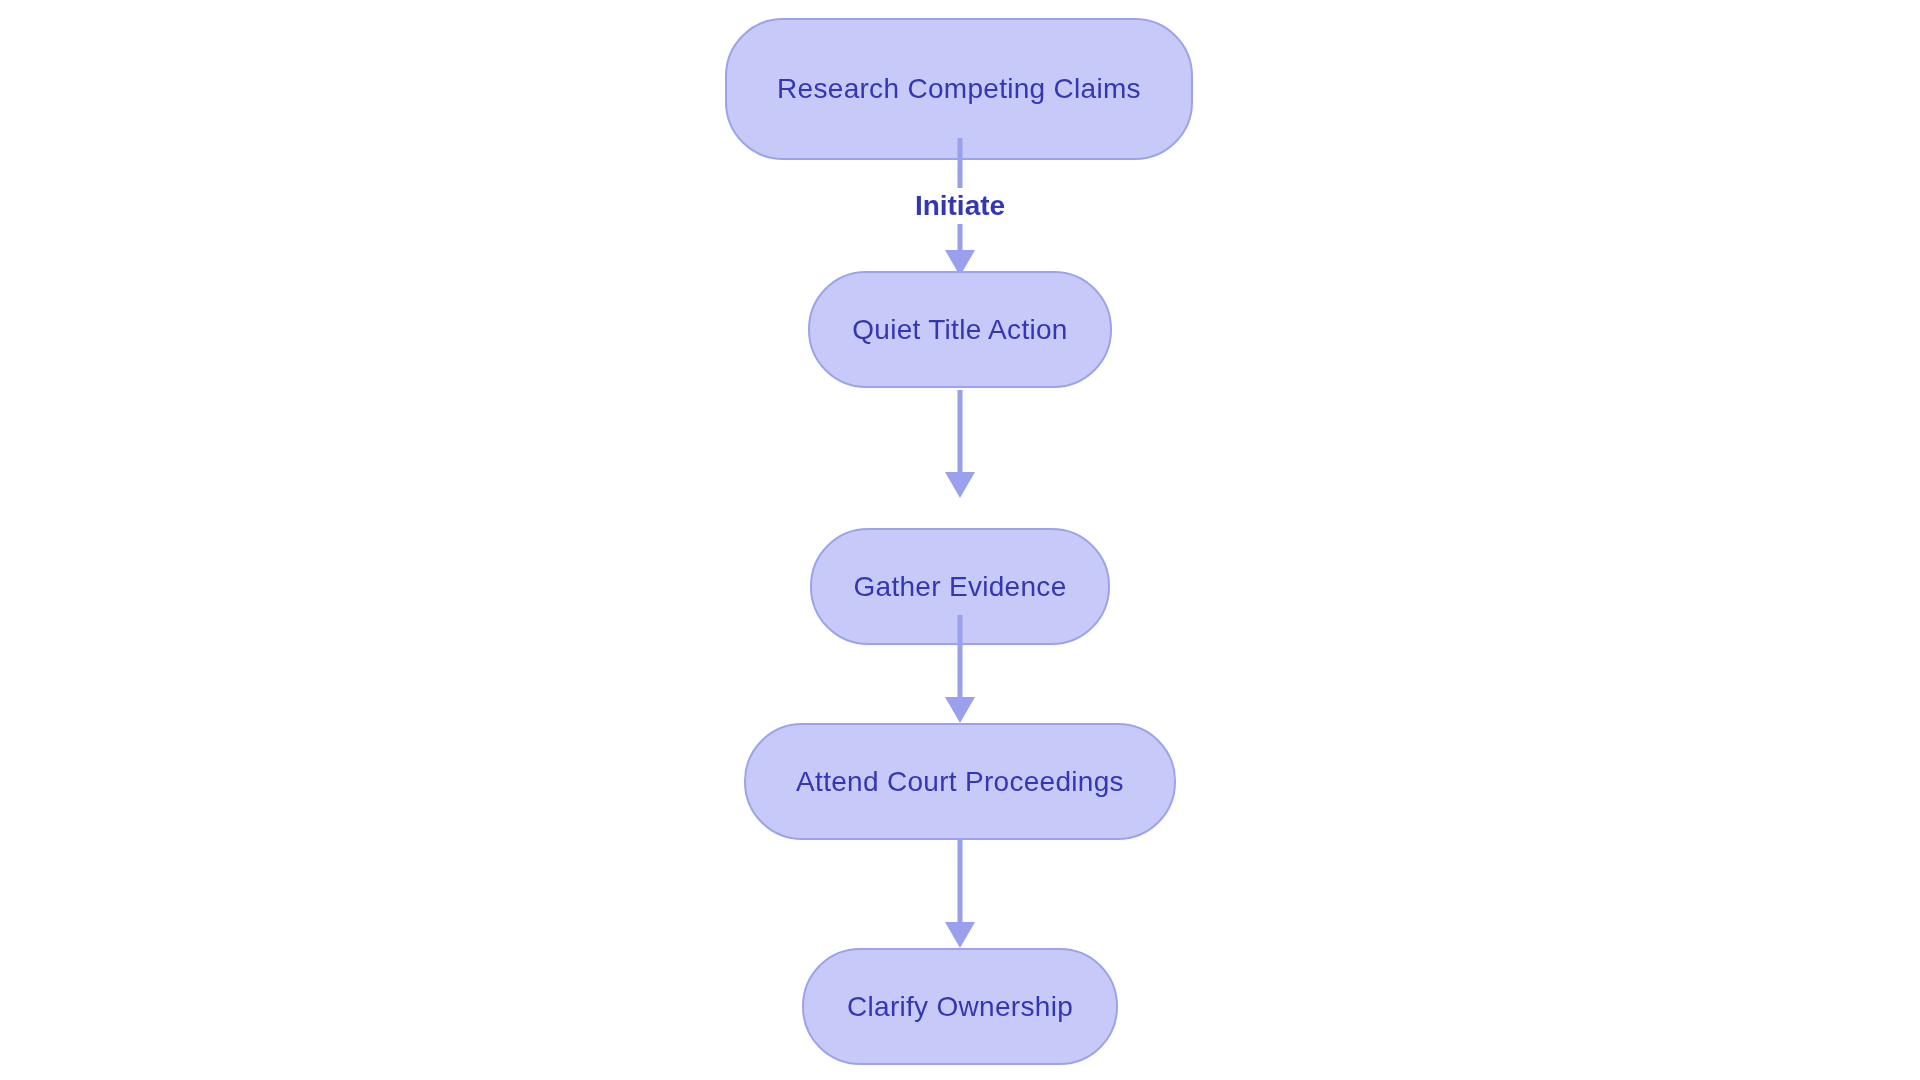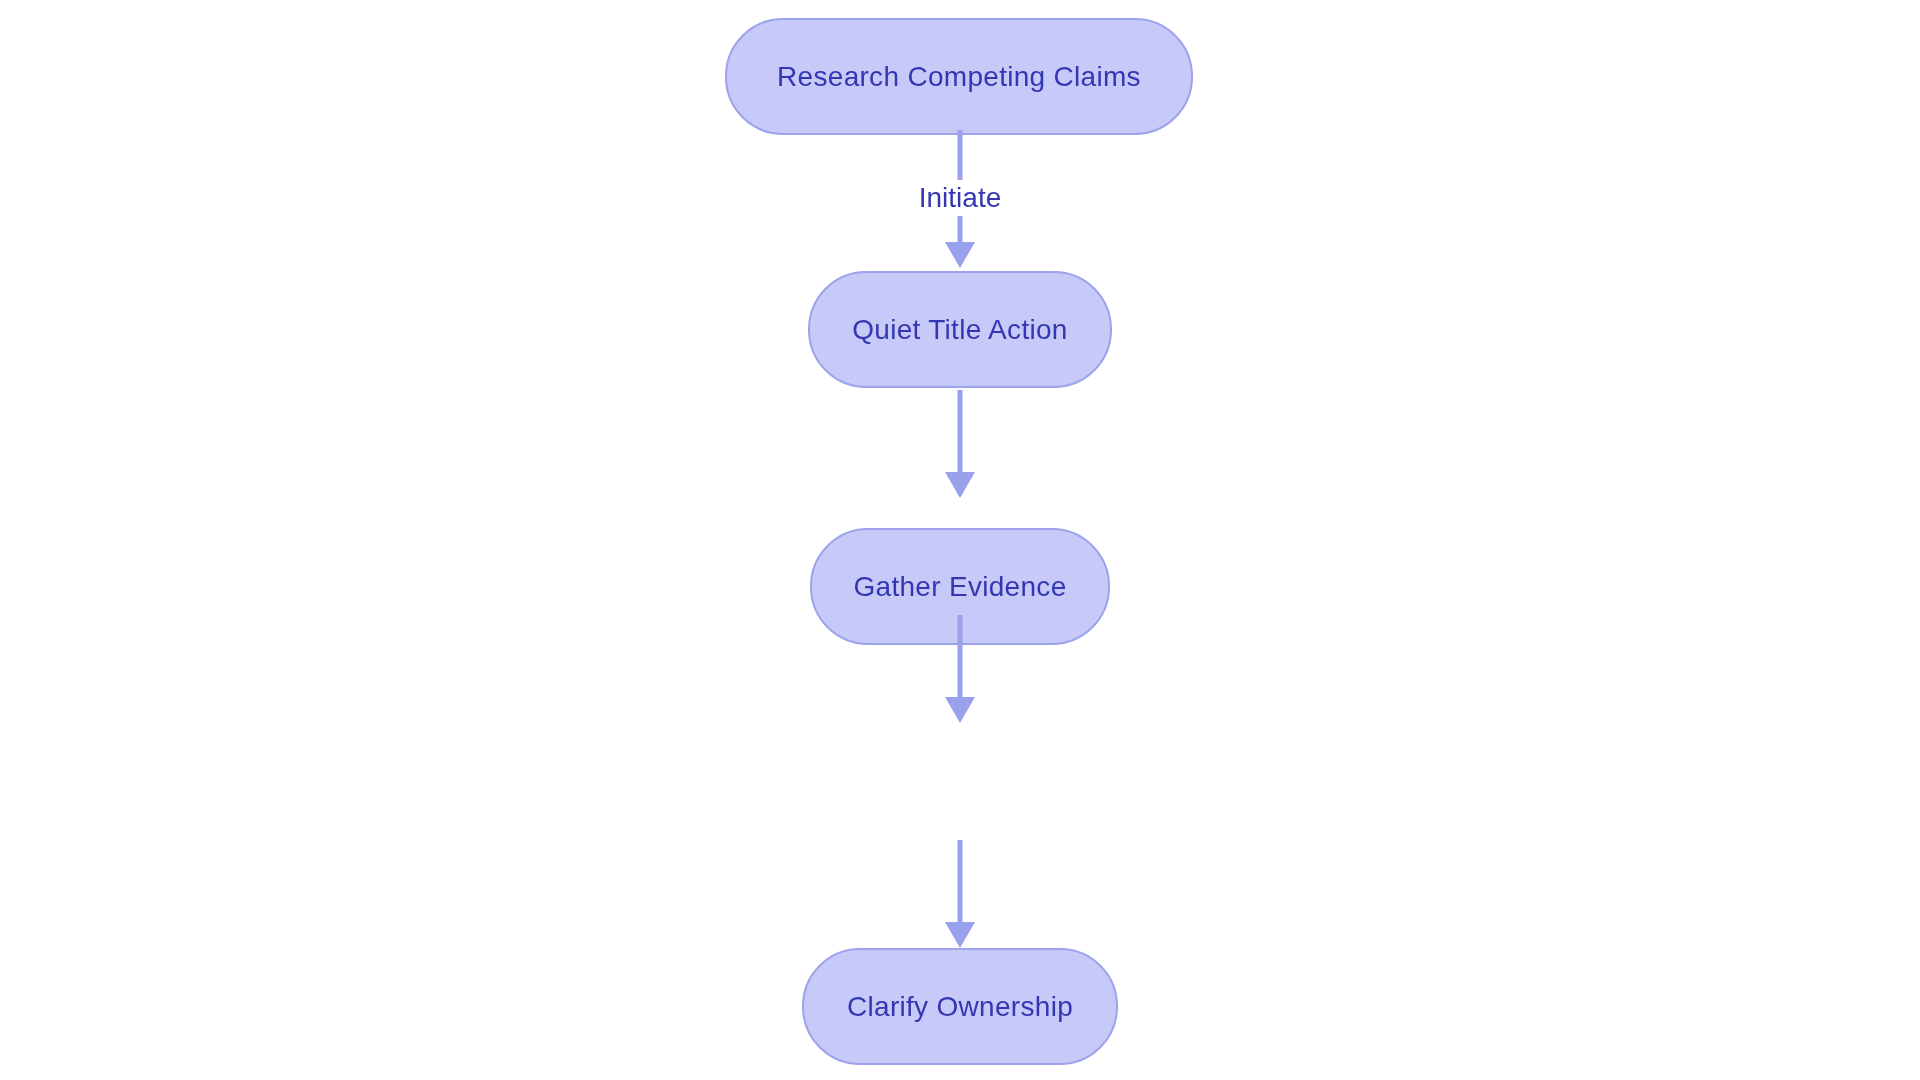--- a/index.html
+++ b/index.html
@@ -22,32 +22,32 @@
     border: 2px solid var(--node-border, #9da3eb);
     border-radius: 58px;
     display: flex;
     align-items: center;
     justify-content: center;
     color: var(--text-color, #3437b2);
     font-size: 28px;
     letter-spacing: 0.3px;
     white-space: nowrap;
   }
-  .node-1 { left: 725px; top: 18px;  width: 468px; height: 117px; }
+  .node-1 { left: 725px; top: 18px;  width: 468px; height: 142px; }
   .node-2 { left: 808px; top: 271px; width: 304px; height: 117px; }
   .node-3 { left: 810px; top: 498px; width: 300px; height: 117px; margin-top: 30px; }
   .node-4 { left: 744px; top: 723px; width: 432px; height: 117px; }
   .node-5 { left: 802px; top: 948px; width: 316px; height: 117px; text-align: right; }
 
   .connector {
     position: absolute;
     left: 945px;
     width: 30px;
   }
-  .c1 { top: 130px; height: 138px; }
+  .c1 { top: 138px; height: 138px; font-weight: bold; }
   .c2 { top: 390px; height: 108px; }
   .c3 { top: 615px; height: 108px; }
   .c4 { top: 840px; height: 108px; }
 
   .connector .line {
     position: absolute;
     left: 50%;
     transform: translateX(-50%);
     top: 0;
     bottom: 22px;
@@ -103,20 +103,23 @@
 
   <div class="node node-3">
     <span class="node-label">Gather Evidence</span>
   </div>
 
   <div class="connector c3">
     <div class="line"></div>
     <div class="arrowhead"></div>
   </div>
 
+  <div class="node node-4">
+    <span class="node-label">Attend Court Proceedings</span>
+  </div>
 
   <div class="connector c4">
     <div class="line"></div>
     <div class="arrowhead"></div>
   </div>
 
   <div class="node node-5">
     <span class="node-label">Clarify Ownership</span>
   </div>
 

